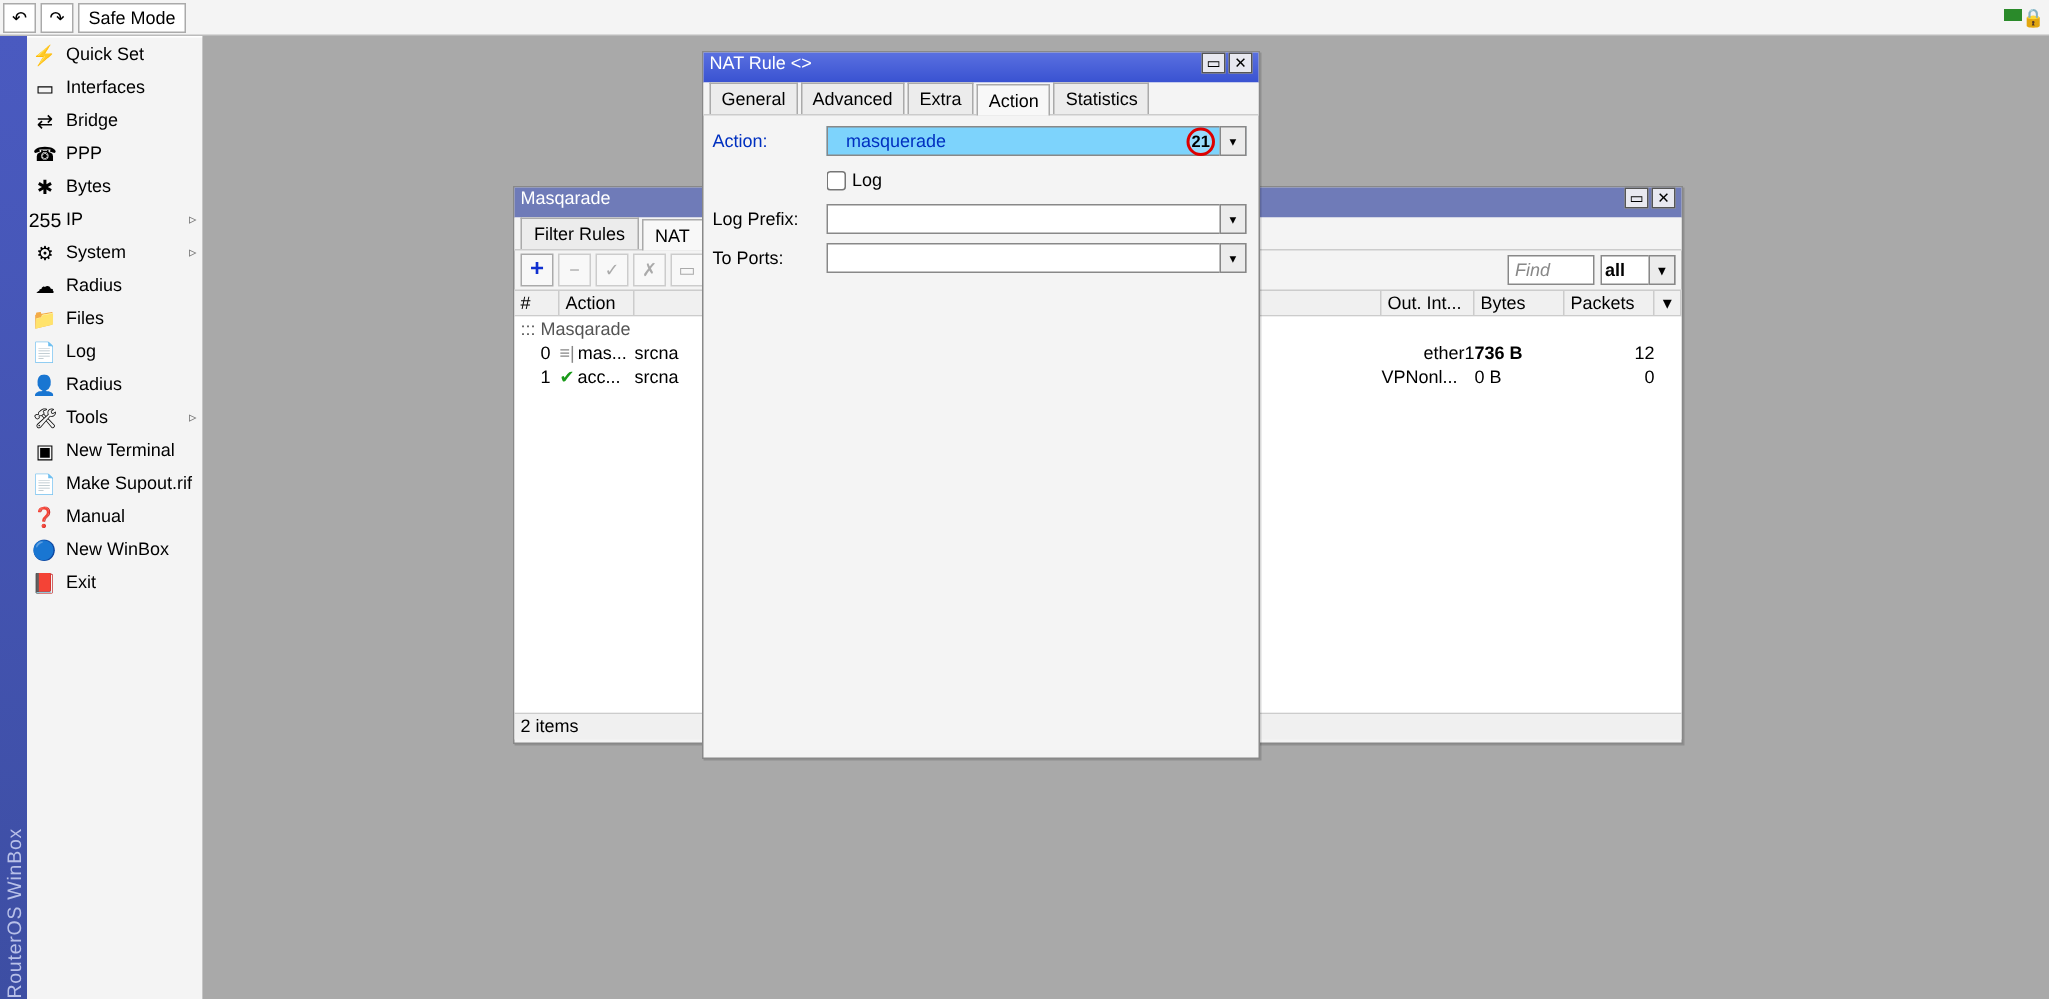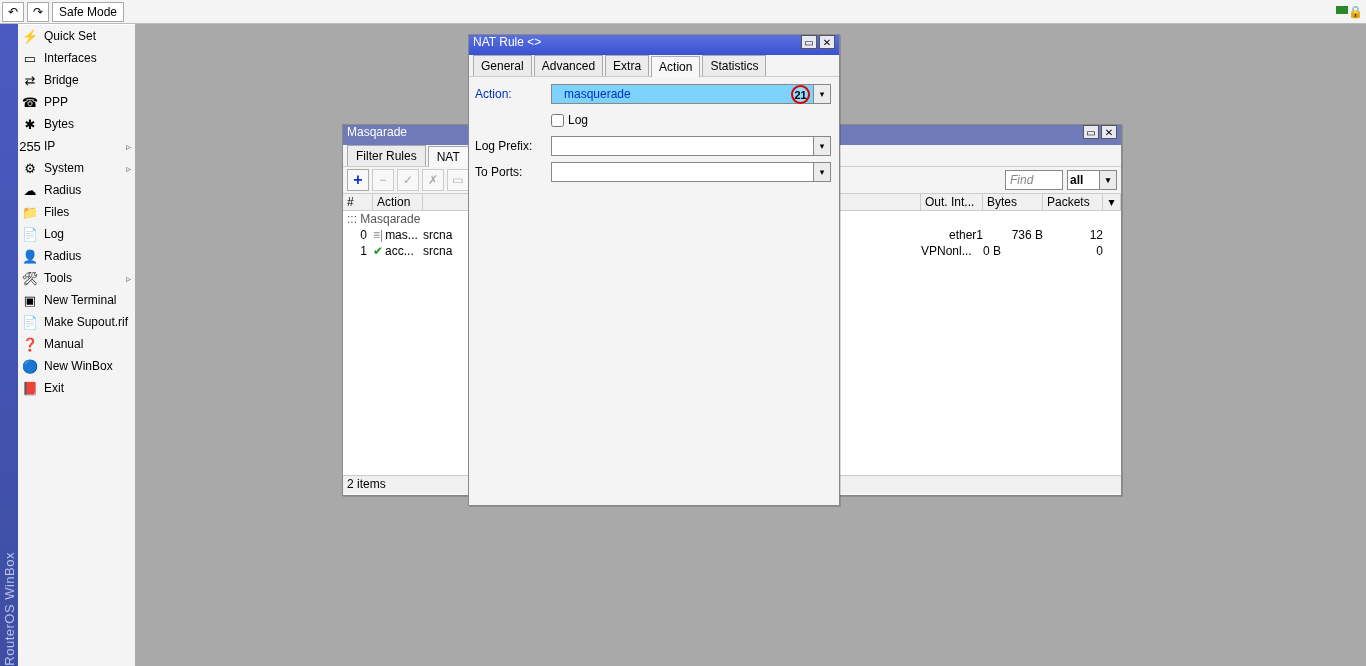--- a/index.html
+++ b/index.html
@@ -202,21 +202,21 @@
           </div>
           <div style="display: flex; height: 16px; align-items: center;">
             <div style="width:30px;text-align:right;padding-right:6px;">1</div>
             <div style="width:50px;display:flex;align-items:center;gap:2px;"><span style="color:#1a9a1a;">✔</span>acc...</div>
             <div style="width:40px;">srcna</div>
           </div>
         </div>
       <div id="fw-right-rows" style="position:absolute; right:18px; top:16px;">
           <div style="display: flex; height: 16px; align-items: center;">
             <div style="width:62px;text-align:right;">ether1</div>
-            <div style="width:60px;text-align:right;">736 B</div>
+            <div style="width:60px;font-weight:bold;">736 B</div>
             <div style="width:60px;text-align:right;">12</div>
           </div>
           <div style="display: flex; height: 16px; align-items: center;">
             <div style="width:62px;">VPNonl...</div>
             <div style="width:60px;">0 B</div>
             <div style="width:60px;text-align:right;">0</div>
           </div>
         </div>
     </div>
     <div class="status">2 items</div>

